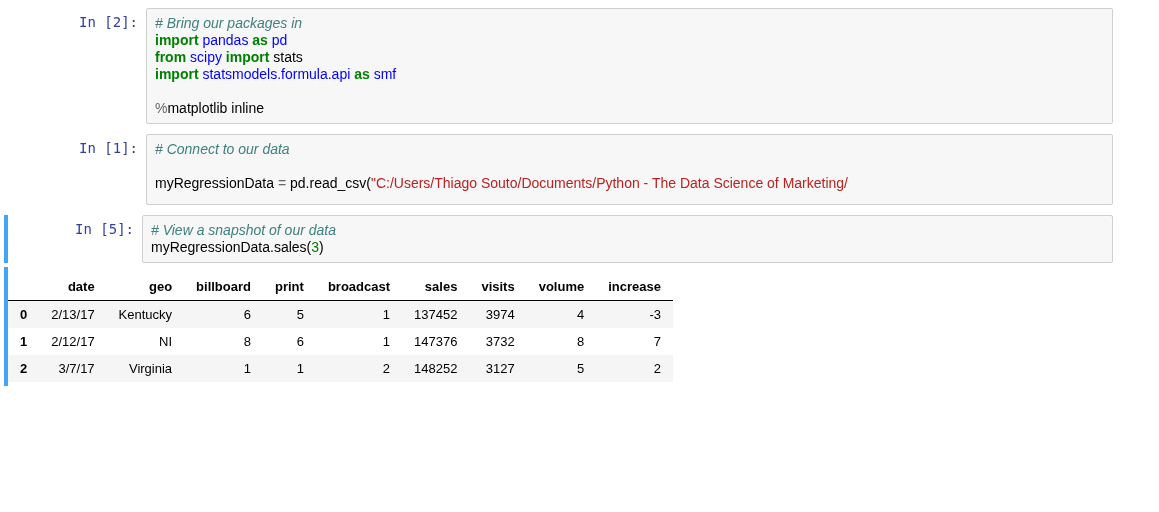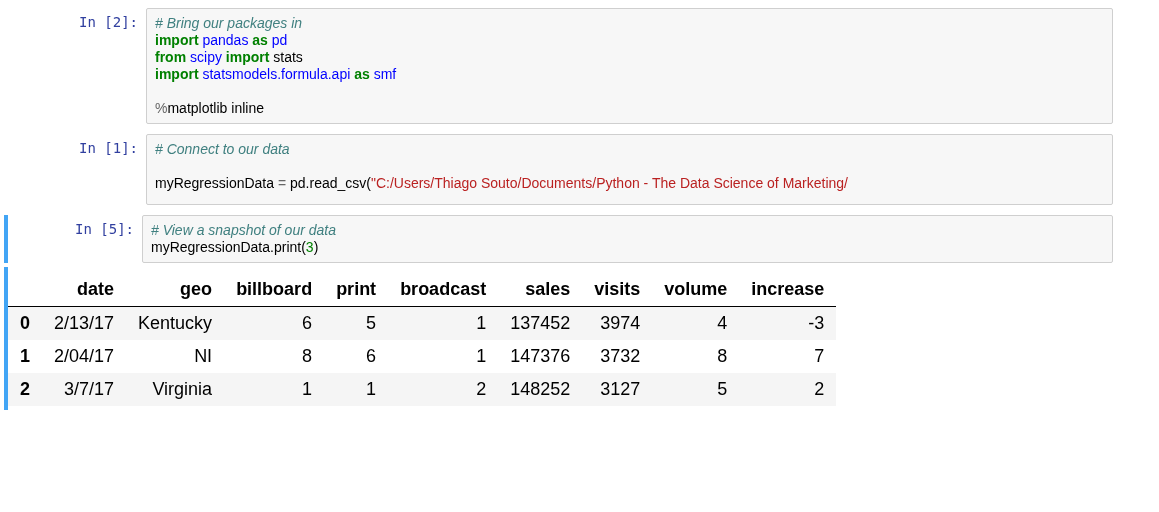--- a/index.html
+++ b/index.html
@@ -18,21 +18,21 @@
   .codewrap::-webkit-scrollbar-track{background:#f0f0f0;}
   .codewrap::-webkit-scrollbar-thumb{background:#c1c1c1;}
   .output-area{flex:1 1 auto;padding:4px 8px 4px 0;}
   .c-comment{color:#408080;font-style:italic;}
   .c-key{color:#008000;font-weight:bold;}
   .c-name{color:#0000FF;}
   .c-op{color:#666666;}
   .c-str{color:#BA2121;}
   .c-num{color:#008000;}
   .c-plain{color:#000;}
-  table.df{border-collapse:collapse;font-size:18px;color:#000;margin-top:2px;}
+  table.df{border-collapse:collapse;font-size:13px;color:#000;margin-top:2px;}
   table.df th,table.df td{text-align:right;padding:6px 12px;white-space:nowrap;}
   table.df thead th{border-bottom:1px solid #000;font-weight:bold;}
   table.df thead th.corner{border-bottom:1px solid #000;}
   table.df tbody th{font-weight:bold;}
   table.df tbody tr:nth-child(odd){background:#f5f5f5;}
 </style>
 </head>
 <body>
 
 <div class="nb">
@@ -57,21 +57,21 @@
 
 <span class="c-plain">myRegressionData </span><span class="c-op">=</span><span class="c-plain"> pd.read_csv(</span><span class="c-str">"C:/Users/Thiago Souto/Documents/Python - The Data Science of Marketing/</span></div>
       </div>
     </div>
   </div>
 
   <div class="cell selected">
     <div class="prompt-col prompt-in">In [5]:</div>
     <div class="input-area">
       <div class="code"><span class="c-comment"># View a snapshot of our data</span>
-<span class="c-plain">myRegressionData.print(</span><span class="c-num">3</span><span class="c-plain">)</span></div>
+<span class="c-plain">myRegressionData.sales(</span><span class="c-num">3</span><span class="c-plain">)</span></div>
     </div>
   </div>
 
   <div class="cell selected" style="margin-top:-6px;">
     <div class="output-area">
       <table class="df">
         <thead>
           <tr>
             <th class="corner"></th>
             <th>date</th>
@@ -93,21 +93,21 @@
             <td>6</td>
             <td>5</td>
             <td>1</td>
             <td>137452</td>
             <td>3974</td>
             <td>4</td>
             <td>-3</td>
           </tr>
           <tr>
             <th>1</th>
-            <td>2/04/17</td>
+            <td>2/12/17</td>
             <td>NI</td>
             <td>8</td>
             <td>6</td>
             <td>1</td>
             <td>147376</td>
             <td>3732</td>
             <td>8</td>
             <td>7</td>
           </tr>
           <tr>

